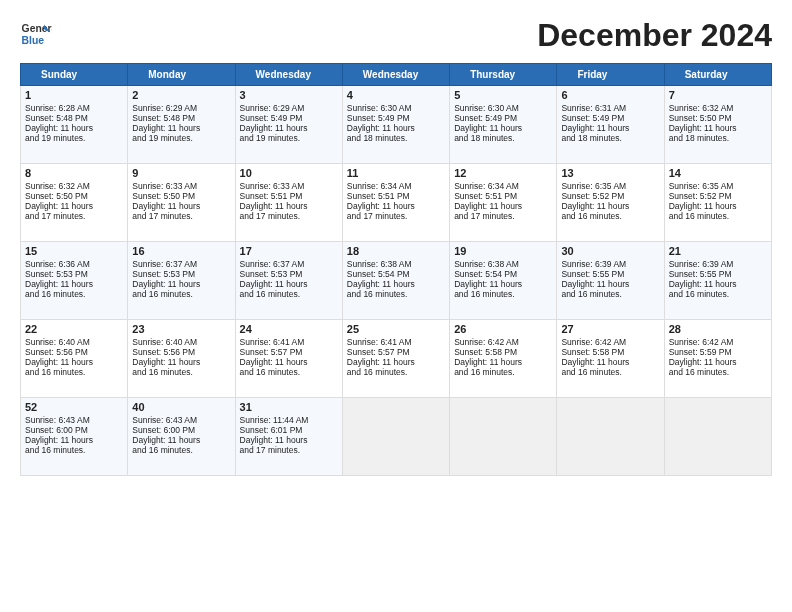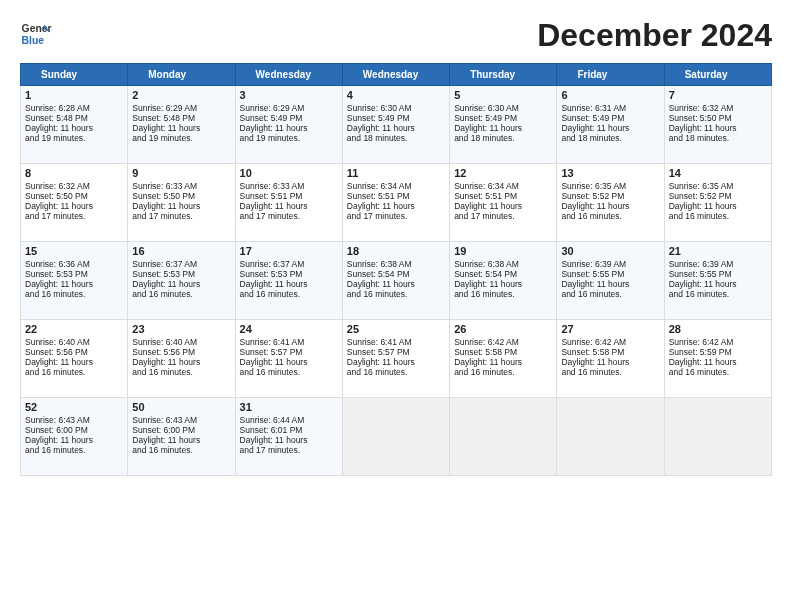--- a/index.html
+++ b/index.html
@@ -316,29 +316,29 @@
         </tr>
         <tr>
           <td>
             <span class="day-num">52</span>
             <div>Sunrise: 6:43 AM</div>
             <div>Sunset: 6:00 PM</div>
             <div>Daylight: 11 hours</div>
             <div>and 16 minutes.</div>
           </td>
           <td>
-            <span class="day-num">50</span>
+            <span class="day-num">40</span>
             <div>Sunrise: 6:43 AM</div>
             <div>Sunset: 6:00 PM</div>
             <div>Daylight: 11 hours</div>
             <div>and 16 minutes.</div>
           </td>
           <td>
             <span class="day-num">31</span>
-            <div>Sunrise: 6:44 AM</div>
+            <div>Sunrise: 11:44 AM</div>
             <div>Sunset: 6:01 PM</div>
             <div>Daylight: 11 hours</div>
             <div>and 17 minutes.</div>
           </td>
           <td class="empty-cell"></td>
           <td class="empty-cell"></td>
           <td class="empty-cell"></td>
           <td class="empty-cell"></td>
         </tr>
       </tbody>

